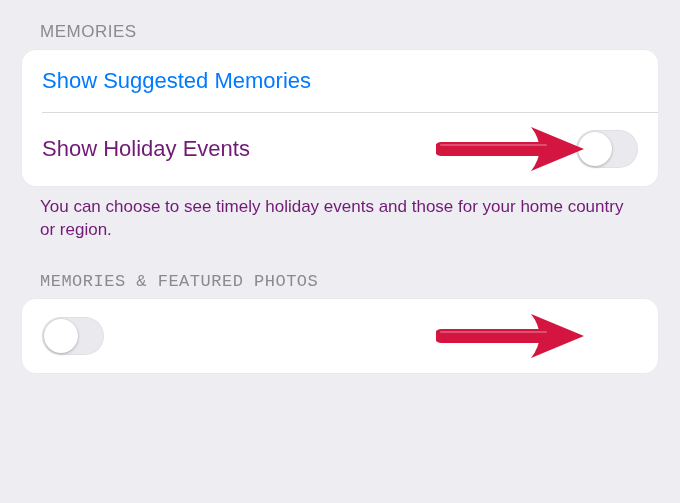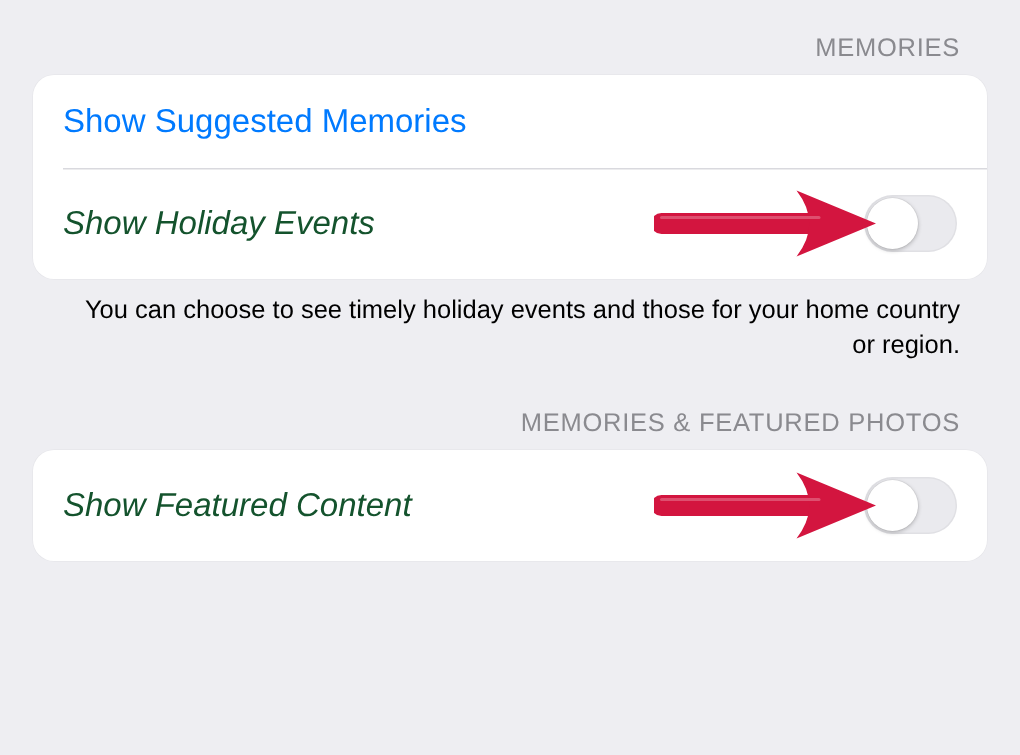--- a/index.html
+++ b/index.html
@@ -4,21 +4,21 @@
 <style>
   * { box-sizing: border-box; margin: 0; padding: 0; }
   body {
     background: #eeeef2;
     font-family: -apple-system, BlinkMacSystemFont, "Segoe UI", Helvetica, Arial, sans-serif;
     width: 680px;
     height: 503px;
     overflow: hidden;
     padding: 0;
   }
-  .container { padding: 0 22px; text-align: right; }
+  .container { padding: 0 22px; }
   .section-header {
     font-size: 17px;
     letter-spacing: 0.5px;
     color: #8a8a8f;
     text-transform: uppercase;
     padding: 22px 18px 8px 18px;
   }
   .group {
     background: #ffffff;
     border-radius: 14px;
@@ -41,21 +41,21 @@
     left: 20px;
     right: 0;
     height: 1px;
     background: #d9d9de;
   }
   .row-label {
     font-size: 22px;
     line-height: 1.2;
   }
   .link { color: #007aff; cursor: pointer; }
-  .plain { color: #14532d; font-style: italic; }
+  .plain { color: #701a75; }
   .toggle {
     width: 62px;
     height: 38px;
     border-radius: 19px;
     background: #eaeaee;
     position: relative;
     flex-shrink: 0;
     cursor: pointer;
     box-shadow: inset 0 0 0 1px rgba(0,0,0,0.04);
   }
@@ -65,21 +65,21 @@
     left: 2px;
     width: 34px;
     height: 34px;
     border-radius: 50%;
     background: #ffffff;
     box-shadow: 0 1px 3px rgba(0,0,0,0.25), 0 0 0 0.5px rgba(0,0,0,0.05);
   }
   .footer-text {
     font-size: 17px;
     line-height: 1.35;
-    color: #000000;
+    color: #701a75;
     padding: 10px 18px 0 18px;
   }
   .arrow {
     position: absolute;
     pointer-events: none;
     z-index: 5;
   }
   .arrow svg { display: block; }
 </style>
 </head>
@@ -107,26 +107,25 @@
           <path d="M 95 8 L 148 30 L 95 52 Q 112 30 95 8 Z" fill="#d3153f"></path>
           <path d="M 5 30 L 110 30" stroke="#ffffff" stroke-width="2" fill="none" opacity="0.25" stroke-linecap="round" transform="translate(0,-4)"></path>
         </svg>
       </div>
     </div>
 
   </div>
 
   <div class="footer-text">You can choose to see timely holiday events and those for your home country or region.</div>
 
-  <div class="section-header" style="padding-top:30px;">Memories &amp; Featured Photos</div>
+  <div class="section-header" style="padding-top:30px;font-family:Liberation Mono, monospace;">Memories &amp; Featured Photos</div>
 
   <div class="group">
 
     <div class="row">
-      <span class="row-label plain">Show Featured Content</span>
       <div class="toggle">
         <div class="toggle-knob"></div>
       </div>
       <div class="arrow" style="right:72px; top:50%; transform:translateY(-50%);">
         <svg width="150" height="60" viewBox="0 0 150 60">
           <path d="M 5 30 L 110 30" stroke="#d3153f" stroke-width="14" fill="none" stroke-linecap="round"></path>
           <path d="M 95 8 L 148 30 L 95 52 Q 112 30 95 8 Z" fill="#d3153f"></path>
           <path d="M 5 30 L 110 30" stroke="#ffffff" stroke-width="2" fill="none" opacity="0.25" stroke-linecap="round" transform="translate(0,-4)"></path>
         </svg>
       </div>

